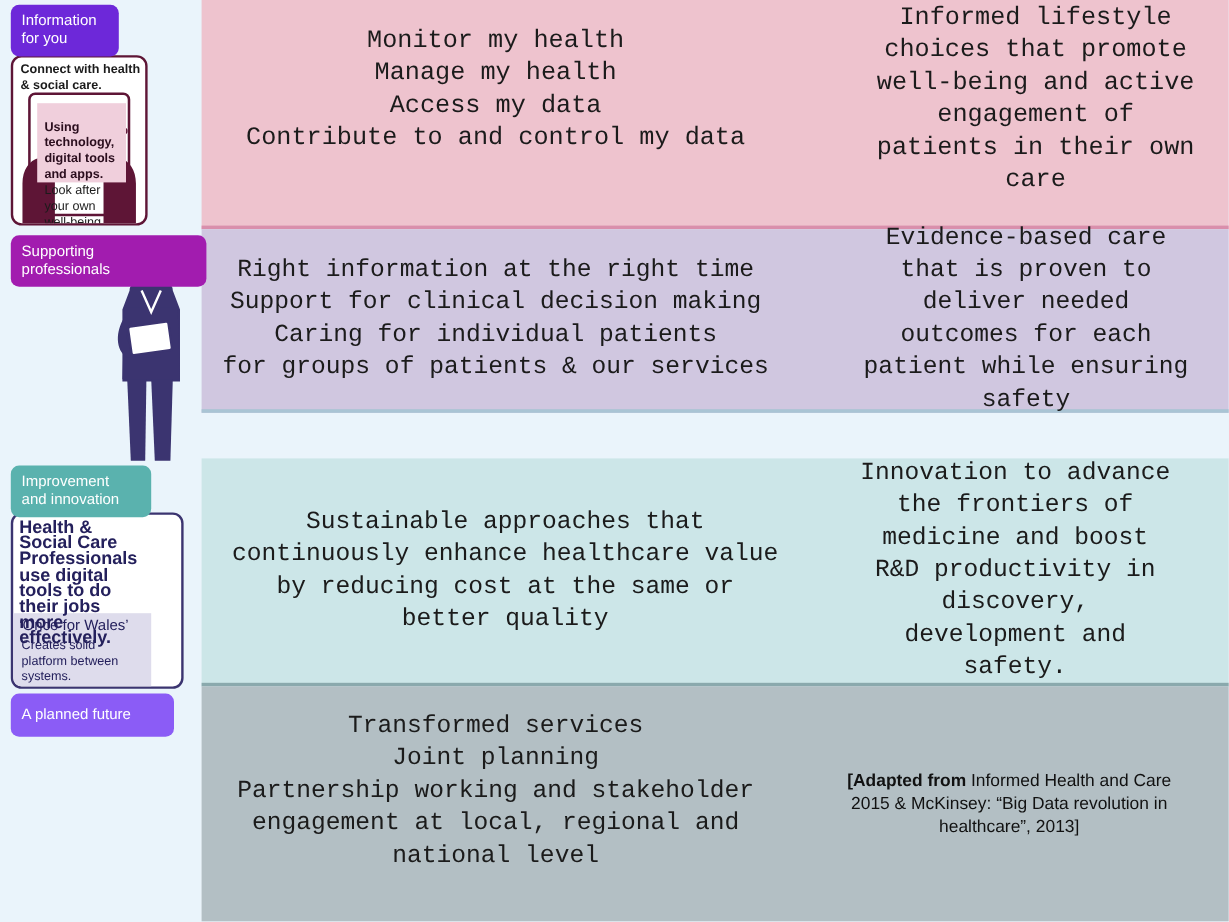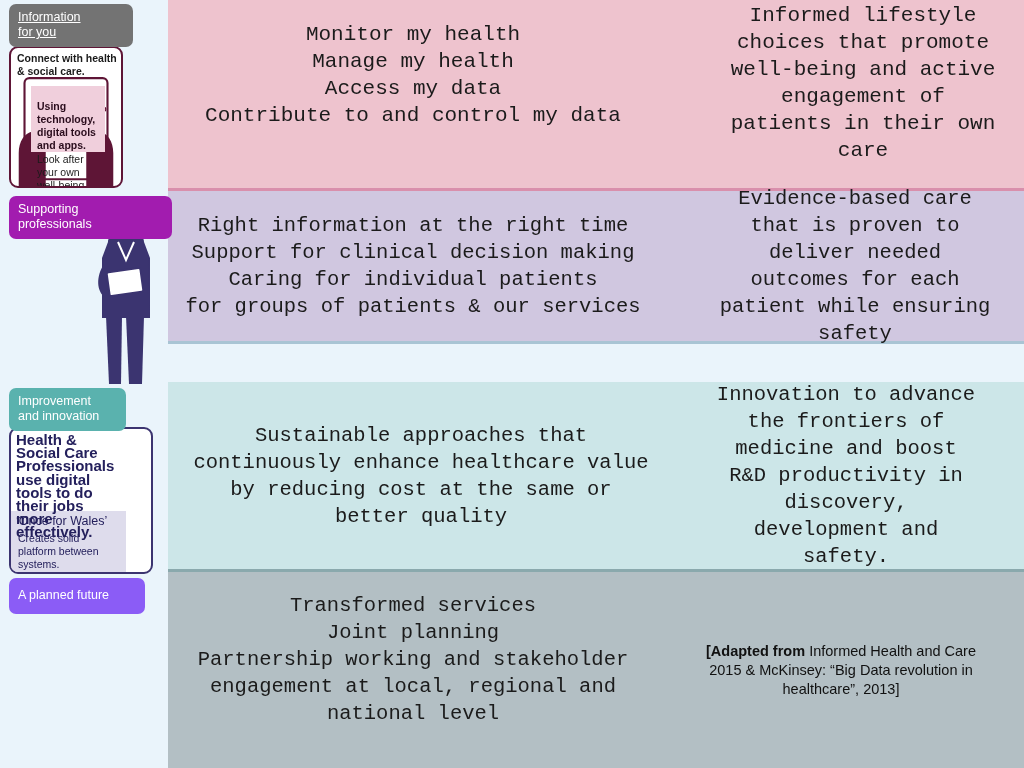--- a/index.html
+++ b/index.html
@@ -98,21 +98,21 @@
     border-radius: 7px;
     color: #ffffff;
     font-size: 12.5px;
     line-height: 15px;
     padding: 6px 9px 7px 9px;
     box-sizing: border-box;
     white-space: pre-line;
     z-index: 5;
     font-family: "Liberation Sans", sans-serif;
   }
-  .tag-1 { background: #737373; width: 124px; text-decoration: underline; }
+  .tag-1 { background: #6d28d9; width: 90px; }
   .tag-2 { background: #a21caf; width: 163px; }
   .tag-3 { background: #5ab2ae; width: 117px; }
   .tag-4 { background: #8b5cf6; width: 136px; padding-top: 10px; padding-bottom: 11px; }
 
   .card {
     position: absolute;
     left: 9px;
     background: #ffffff;
     box-sizing: border-box;
     overflow: hidden;

